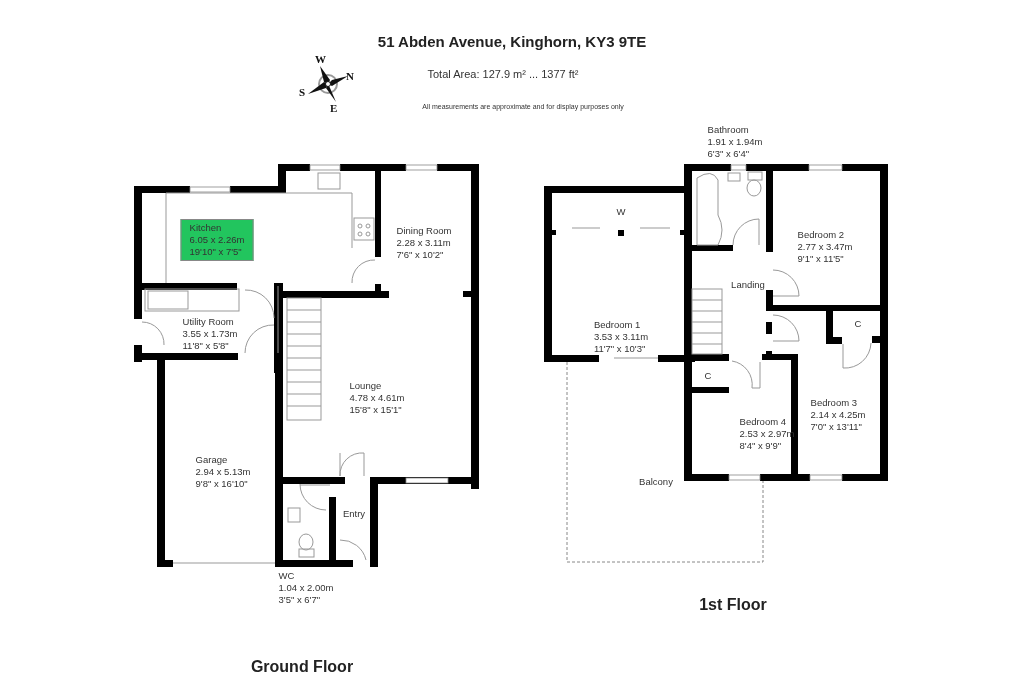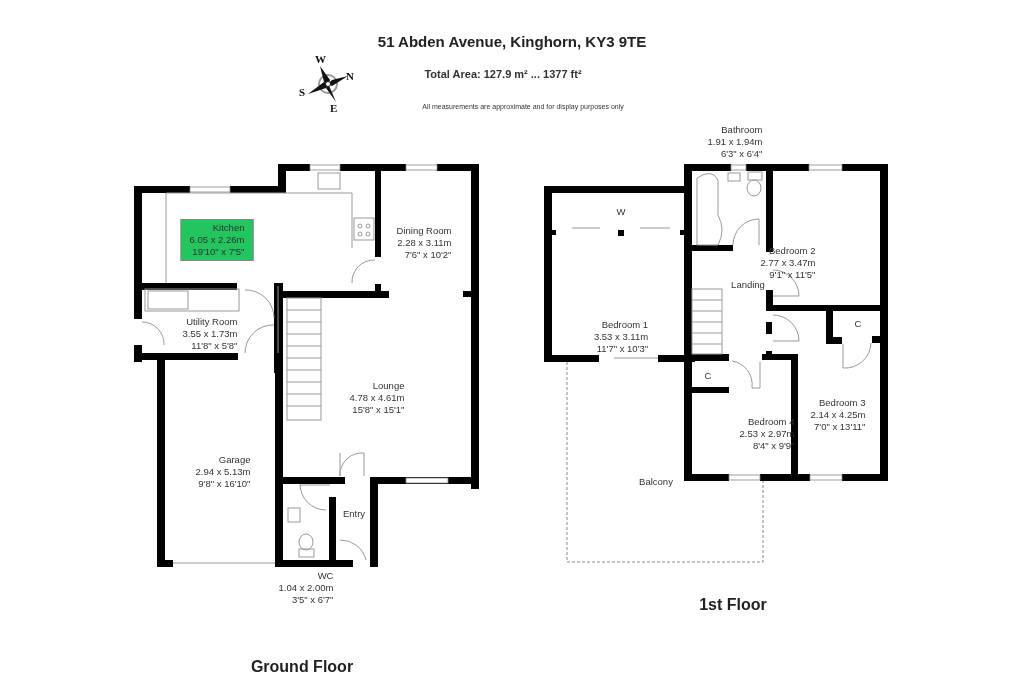--- a/index.html
+++ b/index.html
@@ -1,23 +1,23 @@
 <!DOCTYPE html>
 <html><head>
 <meta charset="utf-8">
 <style>
   html, body { margin: 0; padding: 0; background: #ffffff; }
   body { width: 1024px; height: 682px; position: relative; overflow: hidden; font-family: "Liberation Sans", sans-serif; color: #333; }
   .title { position: absolute; left: 0; width: 1024px; top: 33px; text-align: center; font-size: 15px; font-weight: bold; color: #222; }
-  .subtitle { position: absolute; left: 0; width: 984px; top: 68px; text-align: center; font-size: 11px; color: #333; padding-left: 22px; box-sizing: border-box; font-weight: bold; }
+  .subtitle { position: absolute; left: 0; width: 984px; top: 68px; text-align: center; font-size: 11px; color: #333; padding-left: 22px; box-sizing: border-box; }
   .disclaimer { position: absolute; left: 0; width: 1024px; top: 103px; text-align: center; font-size: 7px; color: #333; padding-left: 22px; box-sizing: border-box; }
   .compass { position: absolute; left: 296px; top: 50px; width: 70px; height: 66px; }
   .compass-letter { position: absolute; font-family: "Liberation Serif", serif; font-weight: bold; font-size: 11px; color: #111; }
   svg.plan { position: absolute; left: 0; top: 0; }
-  .room-label { position: absolute; text-align: right; font-size: 9.5px; line-height: 12px; color: #333; white-space: nowrap; transform: translateX(-50%); }
+  .room-label { position: absolute; text-align: left; font-size: 9.5px; line-height: 12px; color: #333; white-space: nowrap; transform: translateX(-50%); }
   .floor-label { position: absolute; font-weight: bold; font-size: 16px; color: #222; transform: translateX(-50%); white-space: nowrap; }
   .kitchen-box { border: 1px solid #888; padding: 2px 8px; background: #22c55e; }
 </style>
 </head>
 <body>
 
 <div class="title">51 Abden Avenue, Kinghorn, KY3 9TE</div>
 <div class="subtitle">Total Area: 127.9 m² ... 1377 ft²</div>
 <div class="disclaimer">All measurements are approximate and for display purposes only</div>
 
@@ -229,21 +229,21 @@
   <div>6'3" x 6'4"</div>
 </div>
 <div class="room-label" style="left:621px;top:275px;margin-top:44px;">
   <div>Bedroom 1</div>
   <div>3.53 x 3.11m</div>
   <div>11'7" x 10'3"</div>
 </div>
 <div class="room-label" style="left:621px;top:206px;">
   <div>W</div>
 </div>
-<div class="room-label" style="left:788px;top:229px;margin-top:16px;">
+<div class="room-label" style="left:825px;top:229px;">
   <div>Bedroom 2</div>
   <div>2.77 x 3.47m</div>
   <div>9'1" x 11'5"</div>
 </div>
 <div class="room-label" style="left:748px;top:279px;">
   <div>Landing</div>
 </div>
 <div class="room-label" style="left:858px;top:318px;">
   <div>C</div>
 </div>

